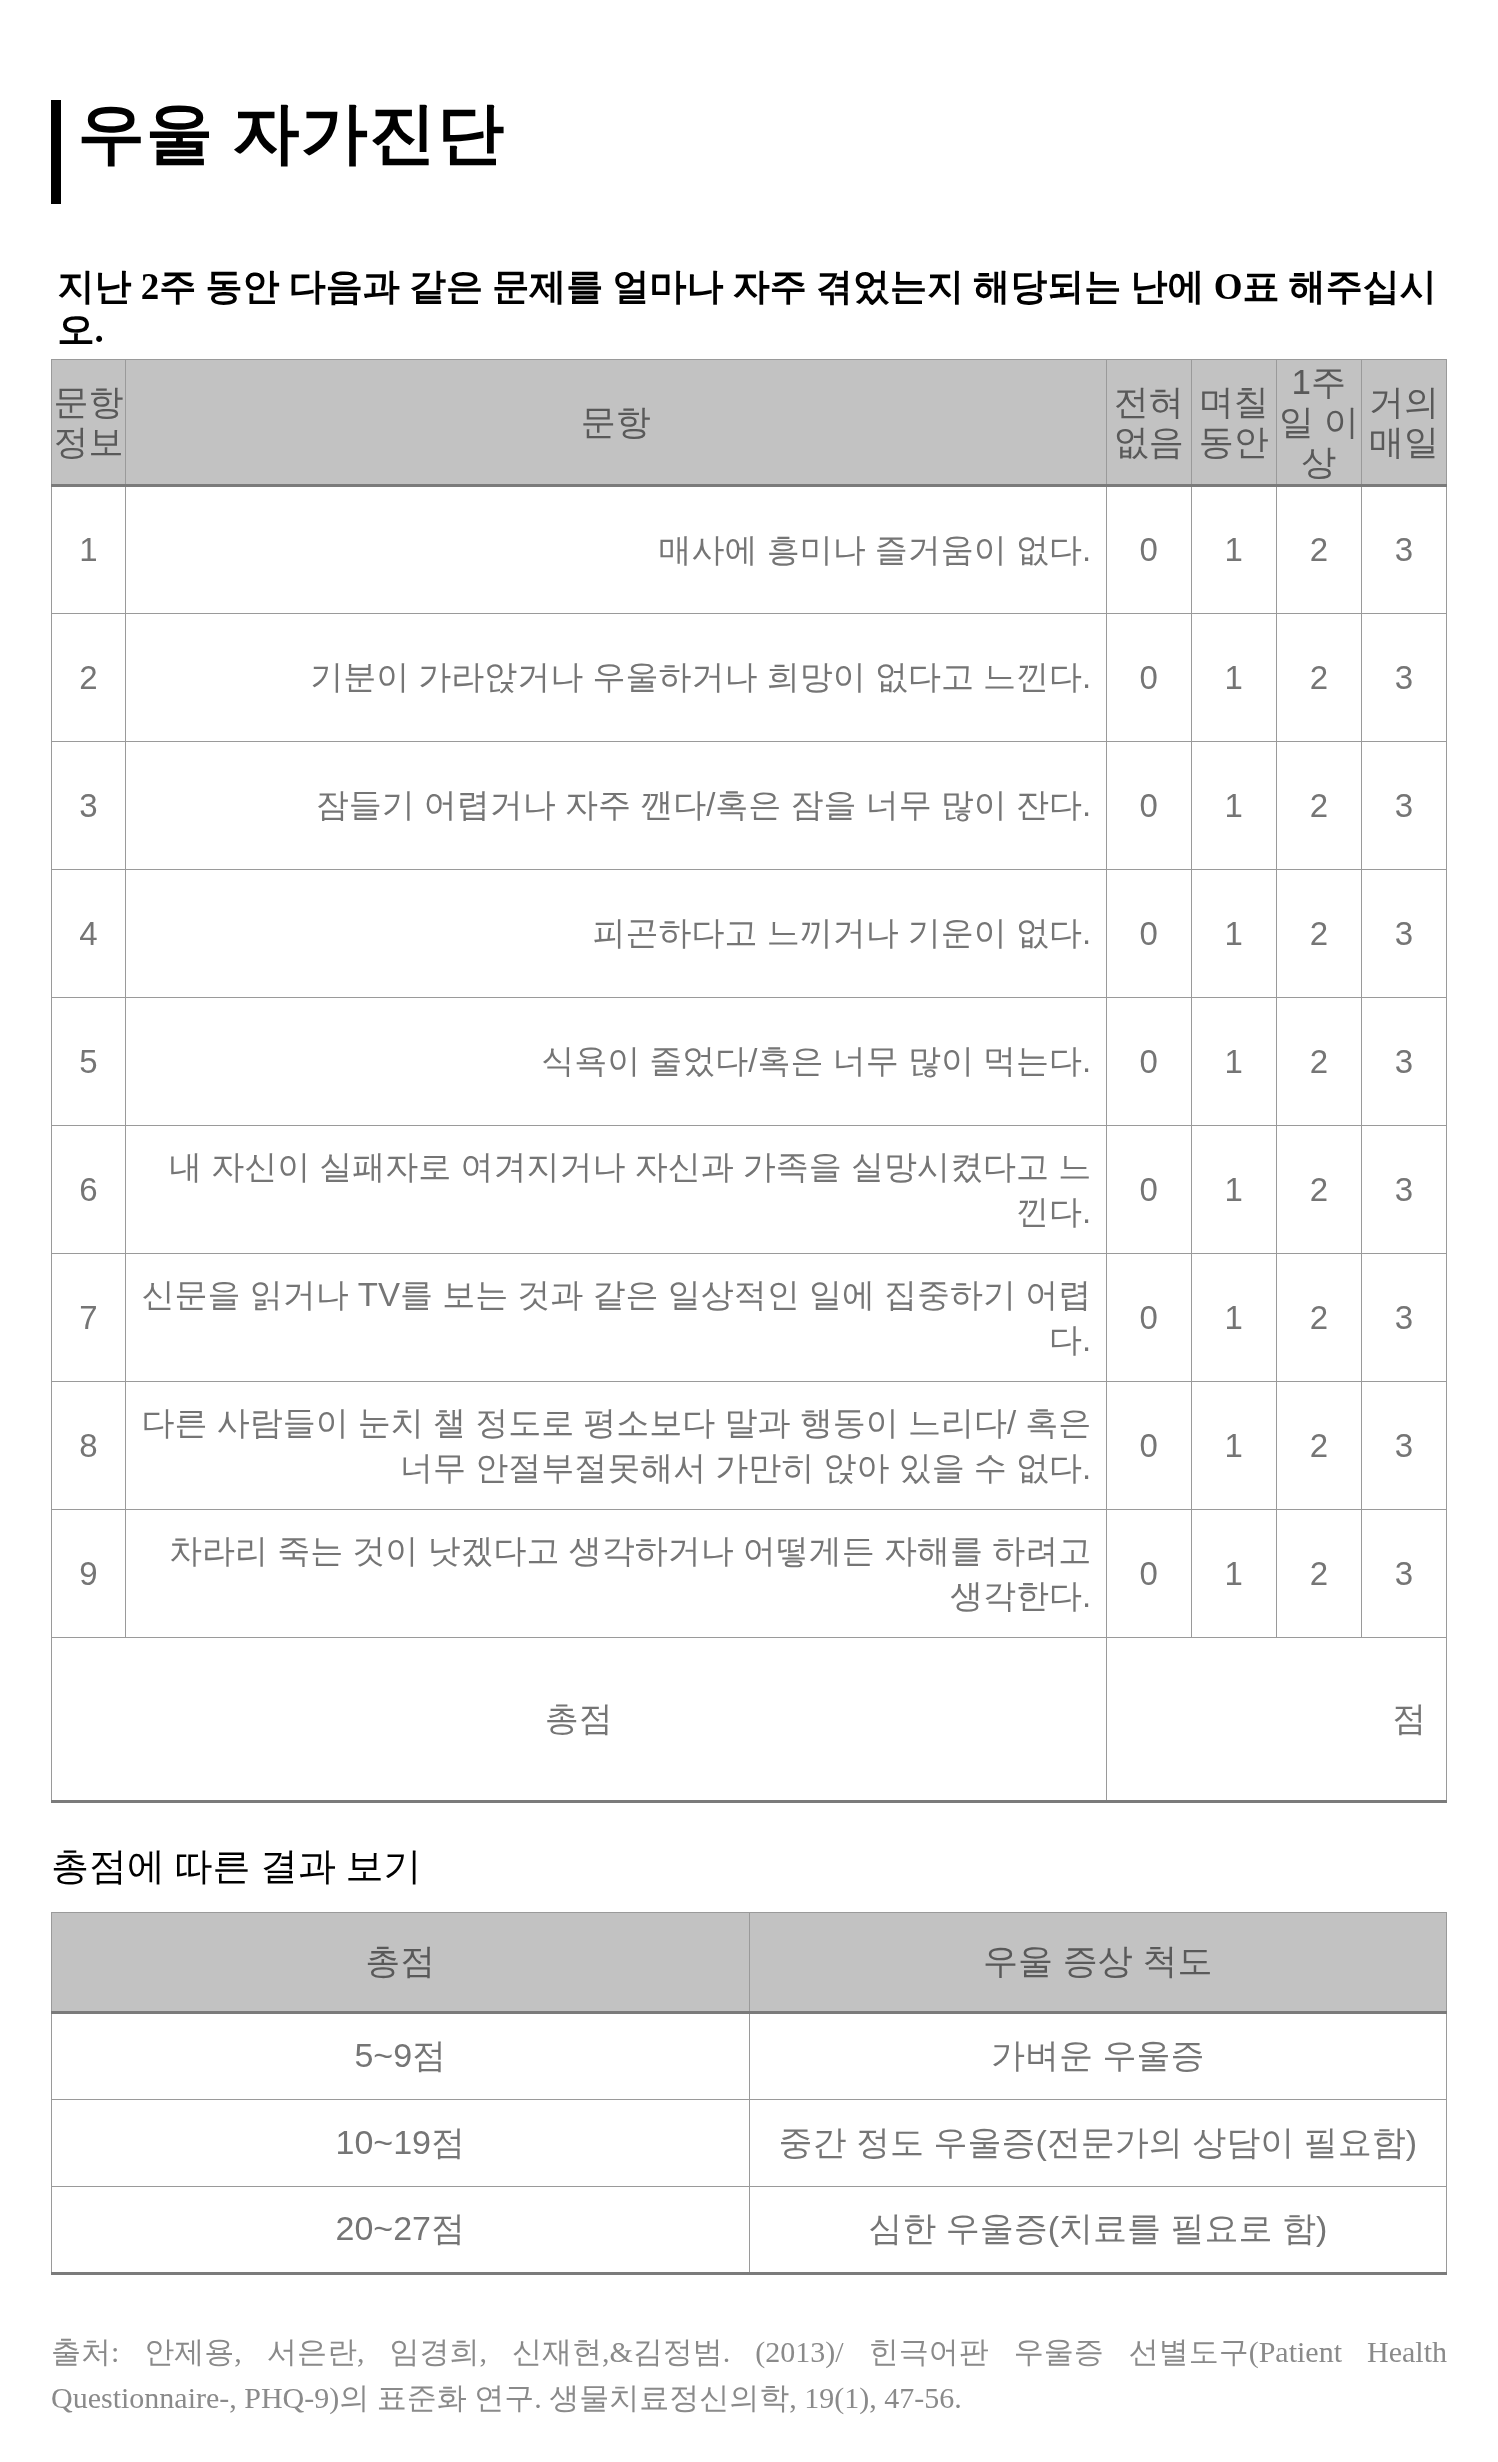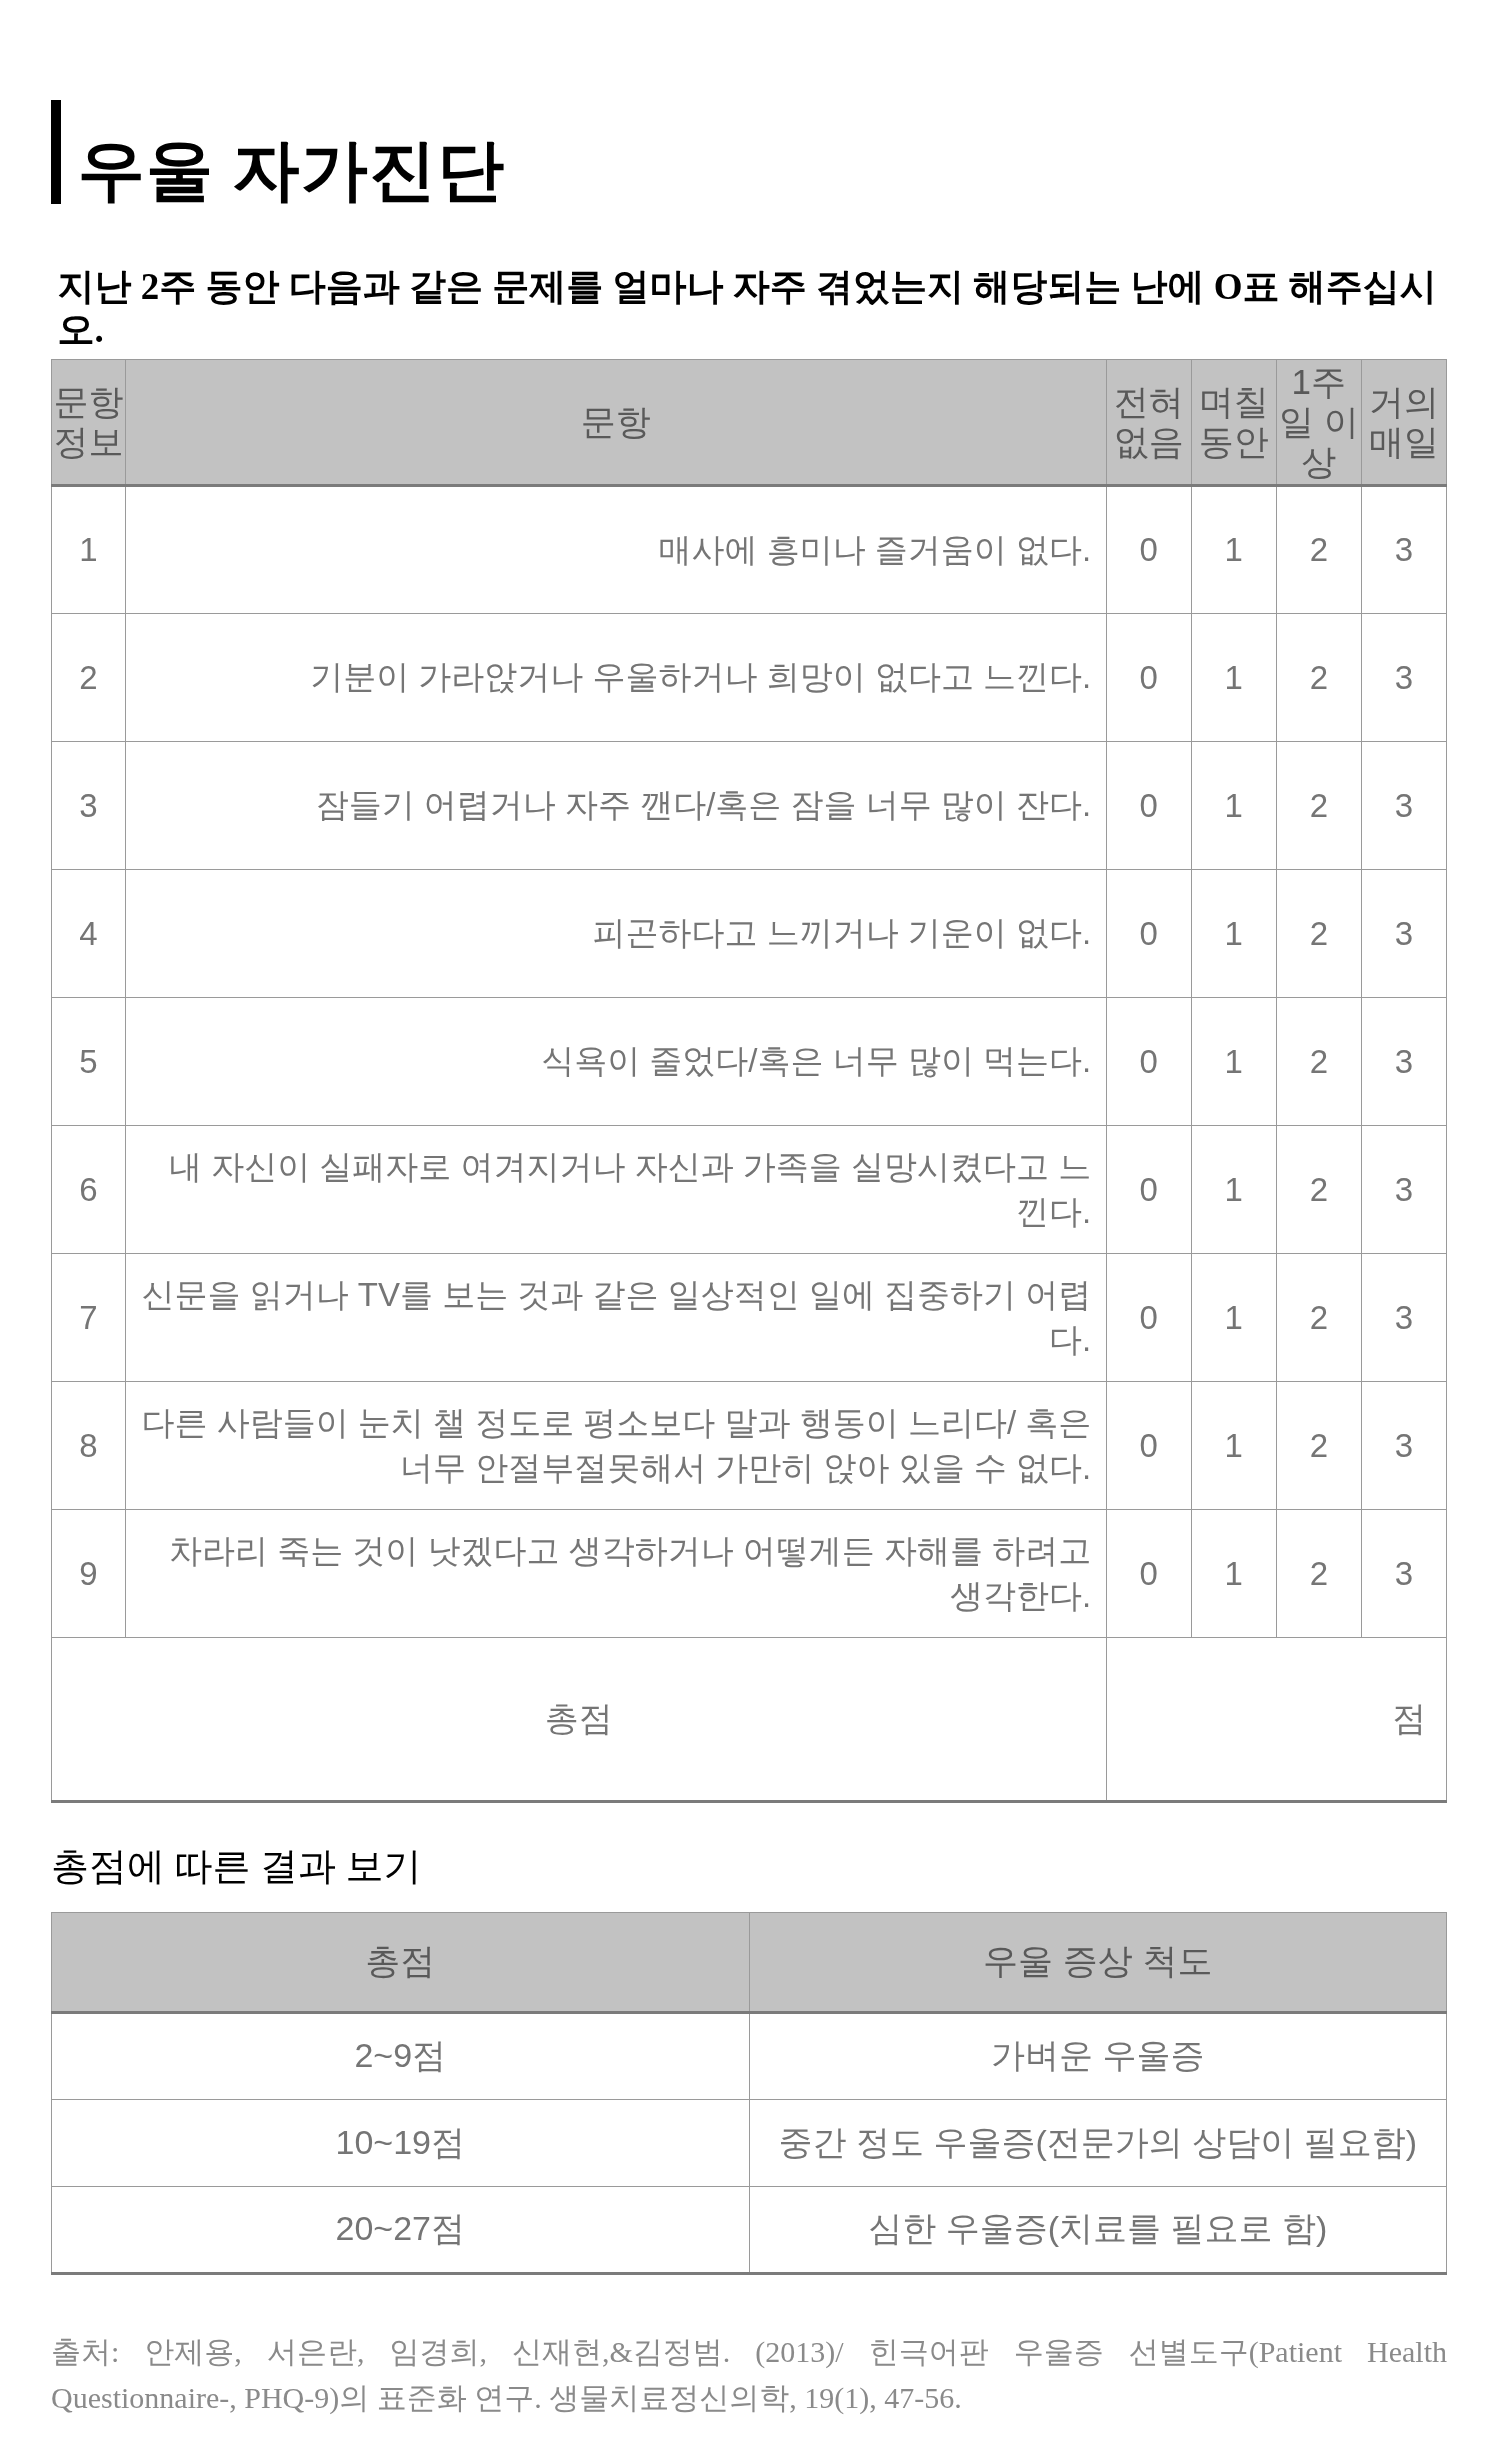--- a/index.html
+++ b/index.html
@@ -15,21 +15,21 @@
   html,body{margin:0;padding:0;}
   body{
     width:1498px;
     min-height:2462px;
     background:#ffffff;
     font-family:"Liberation Sans", sans-serif;
   }
   .page{padding:100px 51px 26px 51px;}
 
   
-  .title-row{display:flex;align-items:flex-end;height:104px;}
+  .title-row{display:flex;align-items:flex-start;height:104px;}
   .title-bar{width:9.8px;height:104px;background:#000;flex:0 0 auto;}
   .page-title{
     margin:0 0 0 17px;
     font-family:"Liberation Serif", serif;
     font-weight:bold;
     font-size:67px;
     line-height:1;
     color:var(--heading-text);
     letter-spacing:1.3px;
   }
@@ -231,21 +231,21 @@
       <col style="width:50%">
     </colgroup>
     <thead>
       <tr>
         <th>총점</th>
         <th>우울 증상 척도</th>
       </tr>
     </thead>
     <tbody id="r-rows">
         <tr>
-          <td>2~9점</td>
+          <td>5~9점</td>
           <td>가벼운 우울증</td>
         </tr>
         <tr>
           <td>10~19점</td>
           <td>중간 정도 우울증(전문가의 상담이 필요함)</td>
         </tr>
         <tr>
           <td>20~27점</td>
           <td>심한 우울증(치료를 필요로 함)</td>
         </tr>

